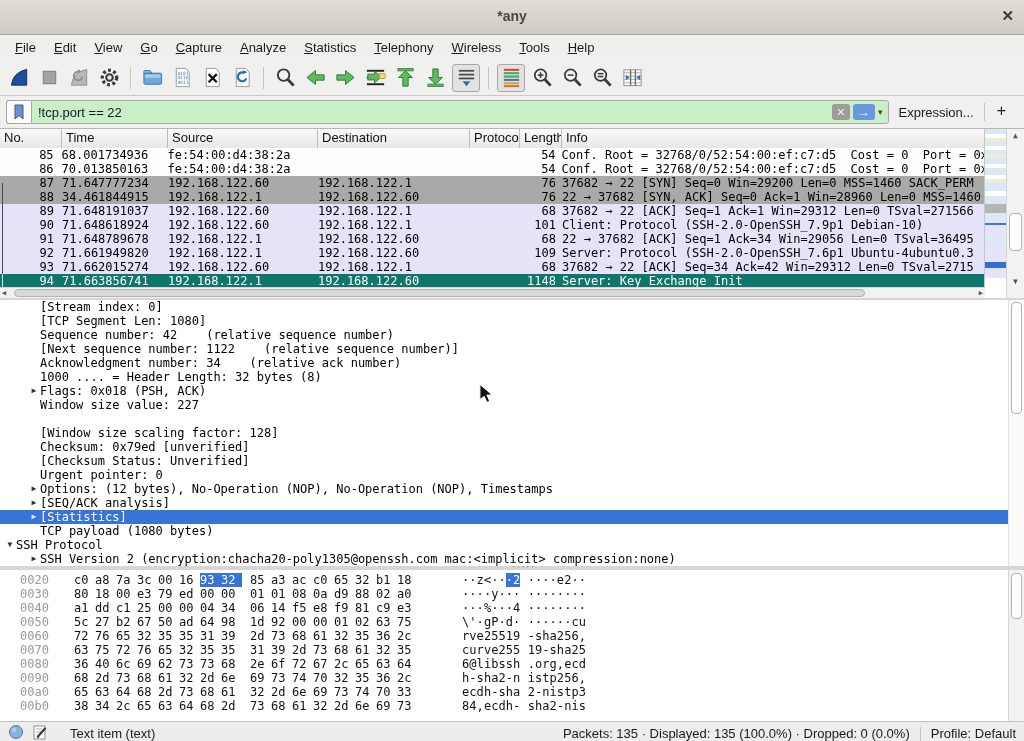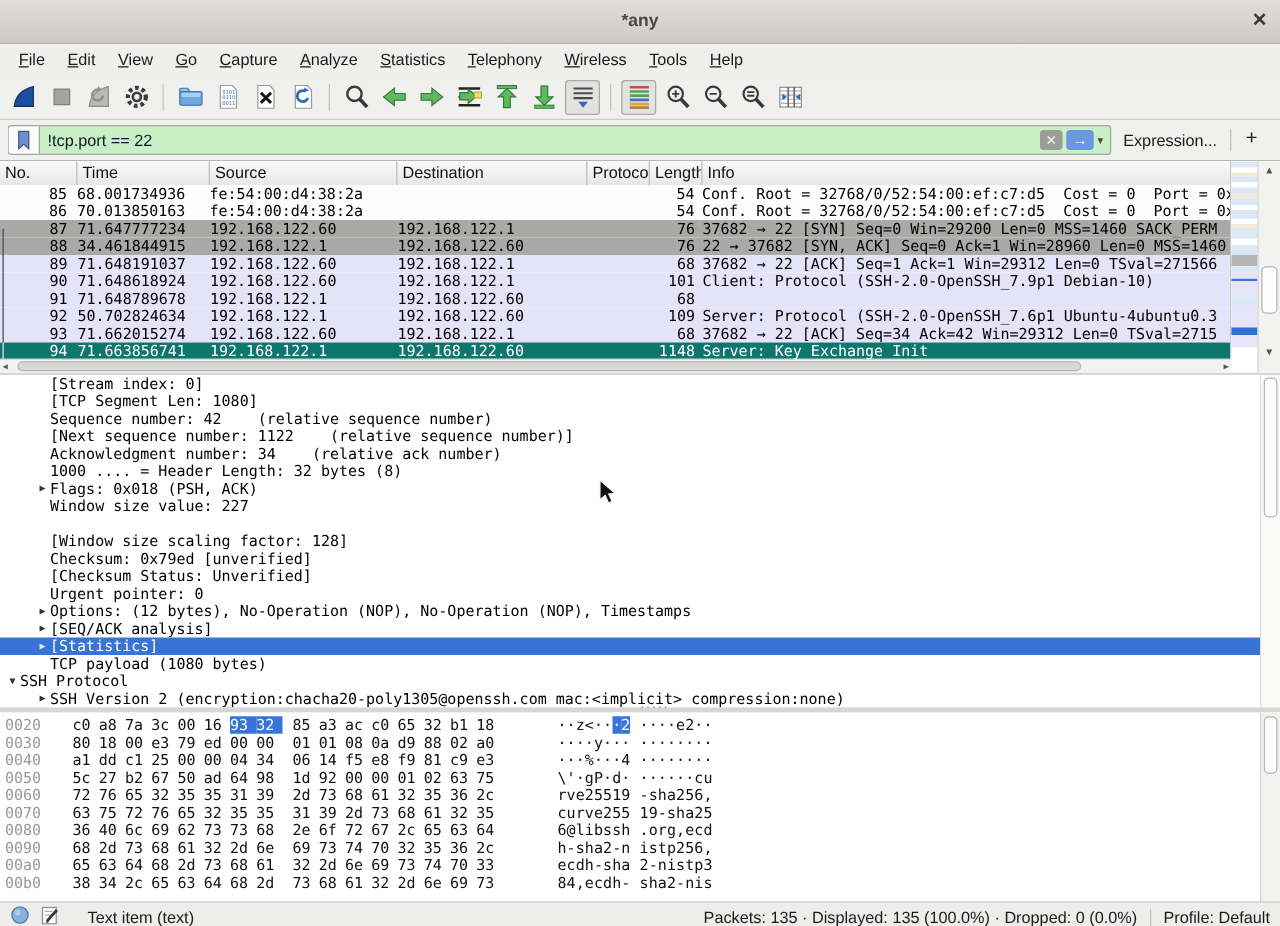--- a/index.html
+++ b/index.html
@@ -103,21 +103,21 @@
   .dline.sel .arrow{color:#e8e8e8;}
   .dline span{white-space:pre;}
   .vscroll2{position:absolute;right:0;top:0;width:15px;height:100%;background:#fafaf8;
     border-left:1px solid #e2e2e0;}
 
   
   .hexpane{height:151px;background:#fff;position:relative;overflow:hidden;flex:none;
     font-family:"DejaVu Sans Mono","Liberation Mono",monospace;font-size:12px;}
   .hexrows{padding-top:3px;}
   .hrow{height:14px;line-height:14px;display:flex;white-space:pre;}
-  .hoff{color:#9a9a98;width:46px;padding-left:4px;flex:none;}
+  .hoff{color:#9a9a98;width:46px;padding-left:4px;flex:none;margin-left:16px;}
   .hbytes{flex:none;display:flex;margin-left:8px;justify-content:flex-end;}
   .hb{width:21px;text-align:left;color:#111;}
   .hb.gap{margin-left:8px;}
   .hb.hl,.hc.hl{background:#3874d8;color:#fff;}
   .hascii{margin-left:44px;display:flex;}
   .hc{width:7.3px;color:#111;}
   .vscroll3{position:absolute;right:0;top:0;width:15px;height:100%;background:#f2f2f0;
     border-left:1px solid #d5d5d3;}
 
   
@@ -390,25 +390,26 @@
           <span class="pc pc-info">Client: Protocol (SSH-2.0-OpenSSH_7.9p1 Debian-10)</span>
         </div>
         <div class="prow lavender">
           <span class="gut mid"></span>
           <span class="pc pc-no">91</span>
           <span class="pc pc-time">71.648789678</span>
           <span class="pc pc-src">192.168.122.1</span>
           <span class="pc pc-dst">192.168.122.60</span>
           <span class="pc pc-proto">TCP</span>
           <span class="pc pc-len">68</span>
+          <span class="pc pc-info">22 → 37682 [ACK] Seq=1 Ack=34 Win=29056 Len=0 TSval=36495</span>
         </div>
         <div class="prow lavender">
           <span class="gut mid"></span>
           <span class="pc pc-no">92</span>
-          <span class="pc pc-time">50.702824634</span>
+          <span class="pc pc-time">71.661949820</span>
           <span class="pc pc-src">192.168.122.1</span>
           <span class="pc pc-dst">192.168.122.60</span>
           <span class="pc pc-proto">SSHv2</span>
           <span class="pc pc-len">109</span>
           <span class="pc pc-info">Server: Protocol (SSH-2.0-OpenSSH_7.6p1 Ubuntu-4ubuntu0.3</span>
         </div>
         <div class="prow lavender">
           <span class="gut mid"></span>
           <span class="pc pc-no">93</span>
           <span class="pc pc-time">71.662015274</span>

